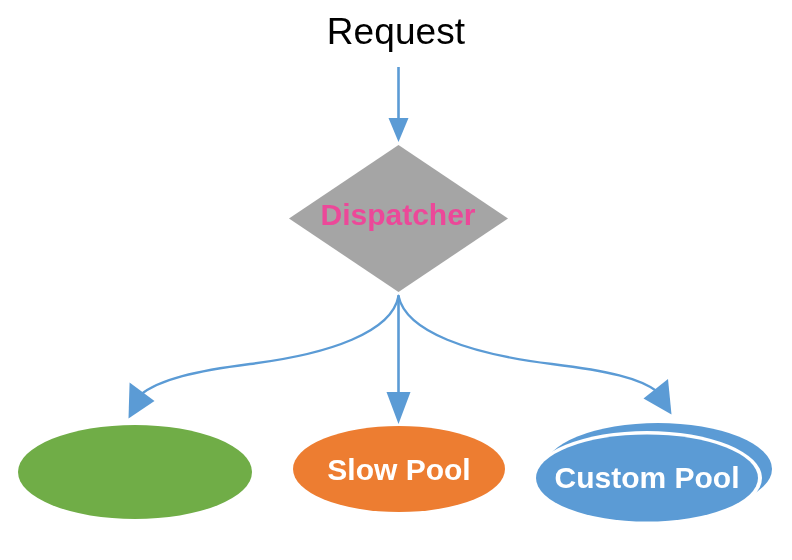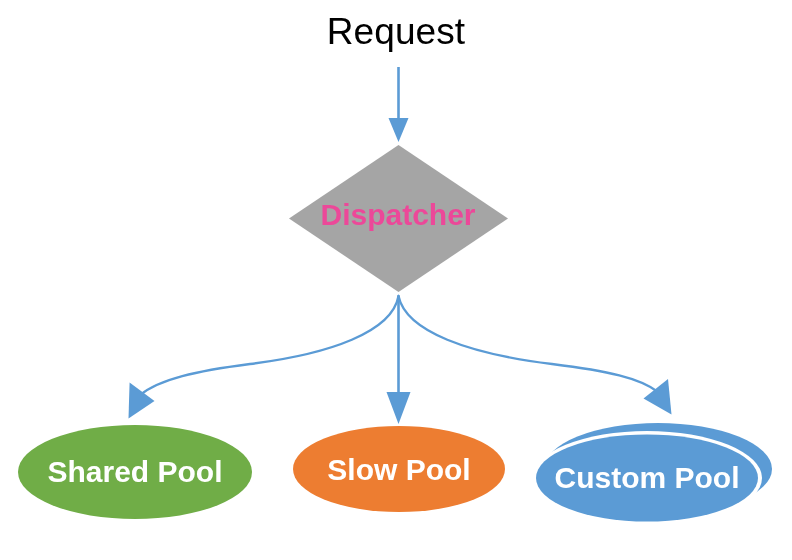--- a/index.html
+++ b/index.html
@@ -123,19 +123,18 @@
 
       <ellipse cx="647" cy="478" rx="111" ry="43.5" fill="#5B9BD5"></ellipse>
     </g>
 
   </svg>
 
   <div class="node-label" id="request-label">Request</div>
 
   <div class="node-label" id="dispatcher-label">Dispatcher</div>
 
-  <div class="node-label" id="shared-pool-label">Shared Pool</div>
 
   <div class="node-label" id="custom-pool-label">Custom Pool</div>
 
   <div class="node-label" id="slow-pool-label">Slow Pool</div>
 
 </div>
 
 </body></html>

